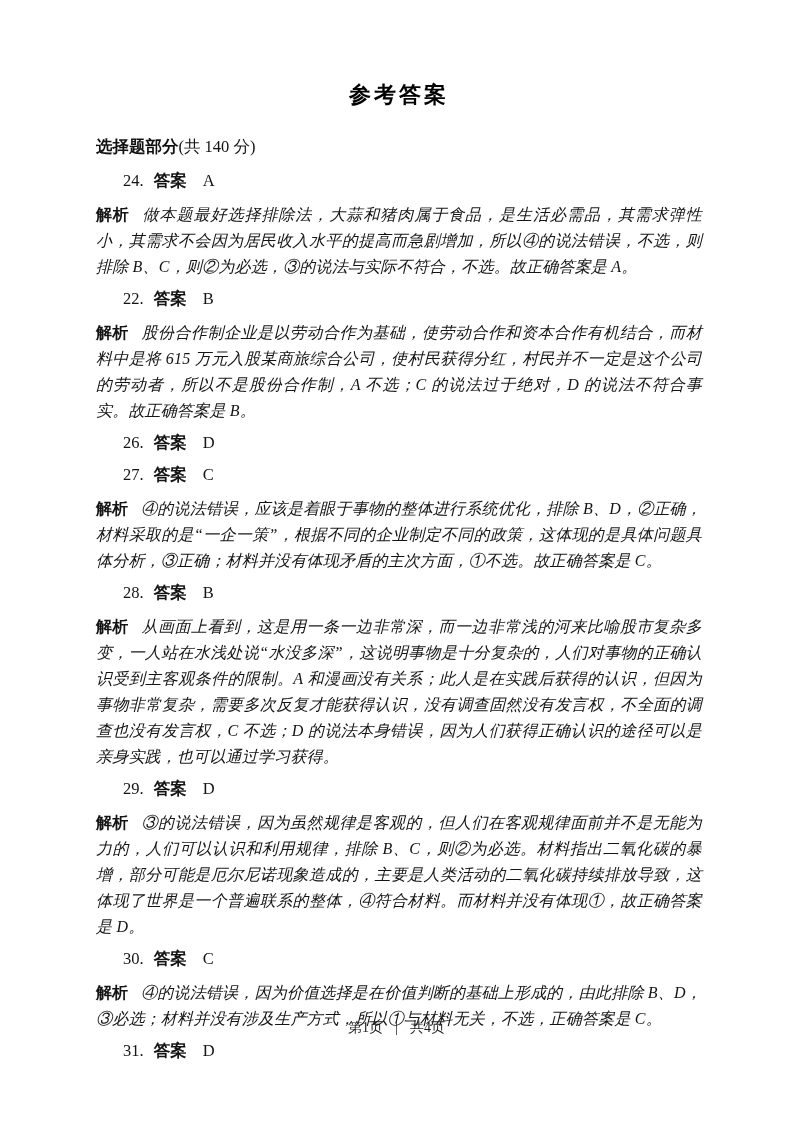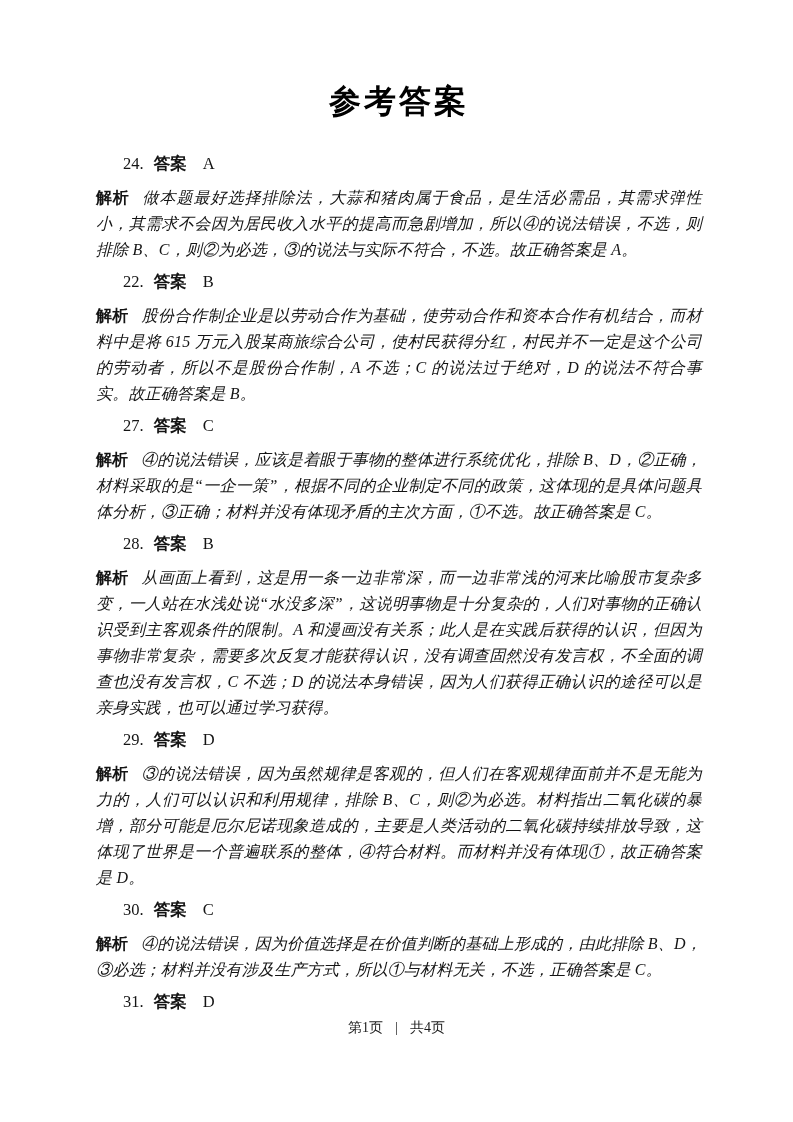--- a/index.html
+++ b/index.html
@@ -15,21 +15,21 @@
   .content {
     position: absolute;
     left: 96px;
     top: 80px;
     width: 606px;
   }
   .doc-title {
     text-align: center;
     font-family: "Liberation Sans", sans-serif;
     font-weight: bold;
-    font-size: 32px;
+    font-size: 22px;
     letter-spacing: 3px;
     margin: 0 0 26px 0;
     color: #000000;
   }
   .section-header {
     font-size: 16.5px;
     margin: 0 0 9px 0;
     color: #111111;
   }
   .section-header .bold-part {
@@ -89,40 +89,46 @@
   }
 </style>
 </head>
 <body>
 
 <div class="page">
   <div class="content">
 
     <h1 class="doc-title">参考答案</h1>
 
+    <p class="section-header">
+      <span class="bold-part">选择题部分</span><span class="note-part">(共 140 分)</span>
+    </p>
 
     <div class="qa-block">
       <p class="answer-head">
         <span class="q-num">24.</span><span class="ans-lbl">答案</span><span class="ans-letter">A</span>
       </p>
       <p class="analysis">
         <span class="lbl">解析</span><span class="analysis-text">做本题最好选择排除法，大蒜和猪肉属于食品，是生活必需品，其需求弹性小，其需求不会因为居民收入水平的提高而急剧增加，所以④的说法错误，不选，则排除 B、C，则②为必选，③的说法与实际不符合，不选。故正确答案是 A。</span>
       </p>
     </div>
 
     <div class="qa-block">
       <p class="answer-head">
         <span class="q-num">22.</span><span class="ans-lbl">答案</span><span class="ans-letter">B</span>
       </p>
       <p class="analysis">
         <span class="lbl">解析</span><span class="analysis-text">股份合作制企业是以劳动合作为基础，使劳动合作和资本合作有机结合，而材料中是将 615 万元入股某商旅综合公司，使村民获得分红，村民并不一定是这个公司的劳动者，所以不是股份合作制，A 不选；C 的说法过于绝对，D 的说法不符合事实。故正确答案是 B。</span>
       </p>
     </div>
 
     <div class="qa-block">
+      <p class="answer-head">
+        <span class="q-num">26.</span><span class="ans-lbl">答案</span><span class="ans-letter">D</span>
+      </p>
     </div>
 
     <div class="qa-block">
       <p class="answer-head">
         <span class="q-num">27.</span><span class="ans-lbl">答案</span><span class="ans-letter">C</span>
       </p>
       <p class="analysis">
         <span class="lbl">解析</span><span class="analysis-text">④的说法错误，应该是着眼于事物的整体进行系统优化，排除 B、D，②正确，材料采取的是“一企一策”，根据不同的企业制定不同的政策，这体现的是具体问题具体分析，③正确；材料并没有体现矛盾的主次方面，①不选。故正确答案是 C。</span>
       </p>
     </div>

